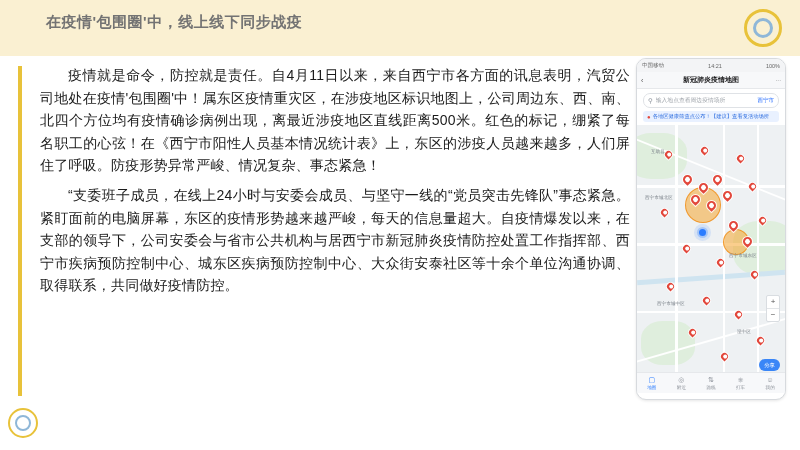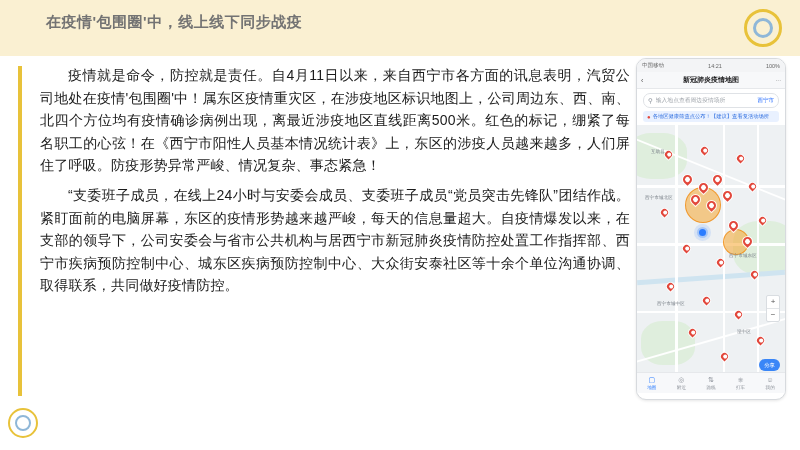--- a/index.html
+++ b/index.html
@@ -314,21 +314,21 @@
 
   <div class="ring ring-tr-outer"></div>
   <div class="ring ring-tr-inner"></div>
   <div class="ring ring-bl-outer"></div>
   <div class="ring ring-bl-inner"></div>
 
   <div class="left-bar"></div>
 
   <div class="text-col">
     <p class="para">疫情就是命令，防控就是责任。自4月11日以来，来自西宁市各方面的讯息表明，汽贸公司地处在疫情'包围圈'中！属东区疫情重灾区，在涉疫地区标识地图上，公司周边东、西、南、北四个方位均有疫情确诊病例出现，离最近涉疫地区直线距离500米。红色的标记，绷紧了每名职工的心弦！在《西宁市阳性人员基本情况统计表》上，东区的涉疫人员越来越多，人们屏住了呼吸。防疫形势异常严峻、情况复杂、事态紧急！</p>
-    <p class="para">“支委班子成员，在线上24小时与安委会成员、支委班子成员“党员突击先锋队”团结作战。紧盯面前的电脑屏幕，东区的疫情形势越来越严峻，每天的信息量超大。自疫情爆发以来，在支部的领导下，公司安委会与省市公共机构与居西宁市新冠肺炎疫情防控处置工作指挥部、西宁市疾病预防控制中心、城东区疾病预防控制中心、大众街安泰社区等十余个单位沟通协调、取得联系，共同做好疫情防控。</p>
+    <p class="para">“支委班子成员，在线上24小时与安委会成员、与坚守一线的“党员突击先锋队”事态紧急。紧盯面前的电脑屏幕，东区的疫情形势越来越严峻，每天的信息量超大。自疫情爆发以来，在支部的领导下，公司安委会与省市公共机构与居西宁市新冠肺炎疫情防控处置工作指挥部、西宁市疾病预防控制中心、城东区疾病预防控制中心、大众街安泰社区等十余个单位沟通协调、取得联系，共同做好疫情防控。</p>
   </div>
 
   <div class="phone">
 
     <div class="phone-statusbar">
       <span>中国移动</span>
       <span>14:21</span>
       <span>100%</span>
     </div>
 

